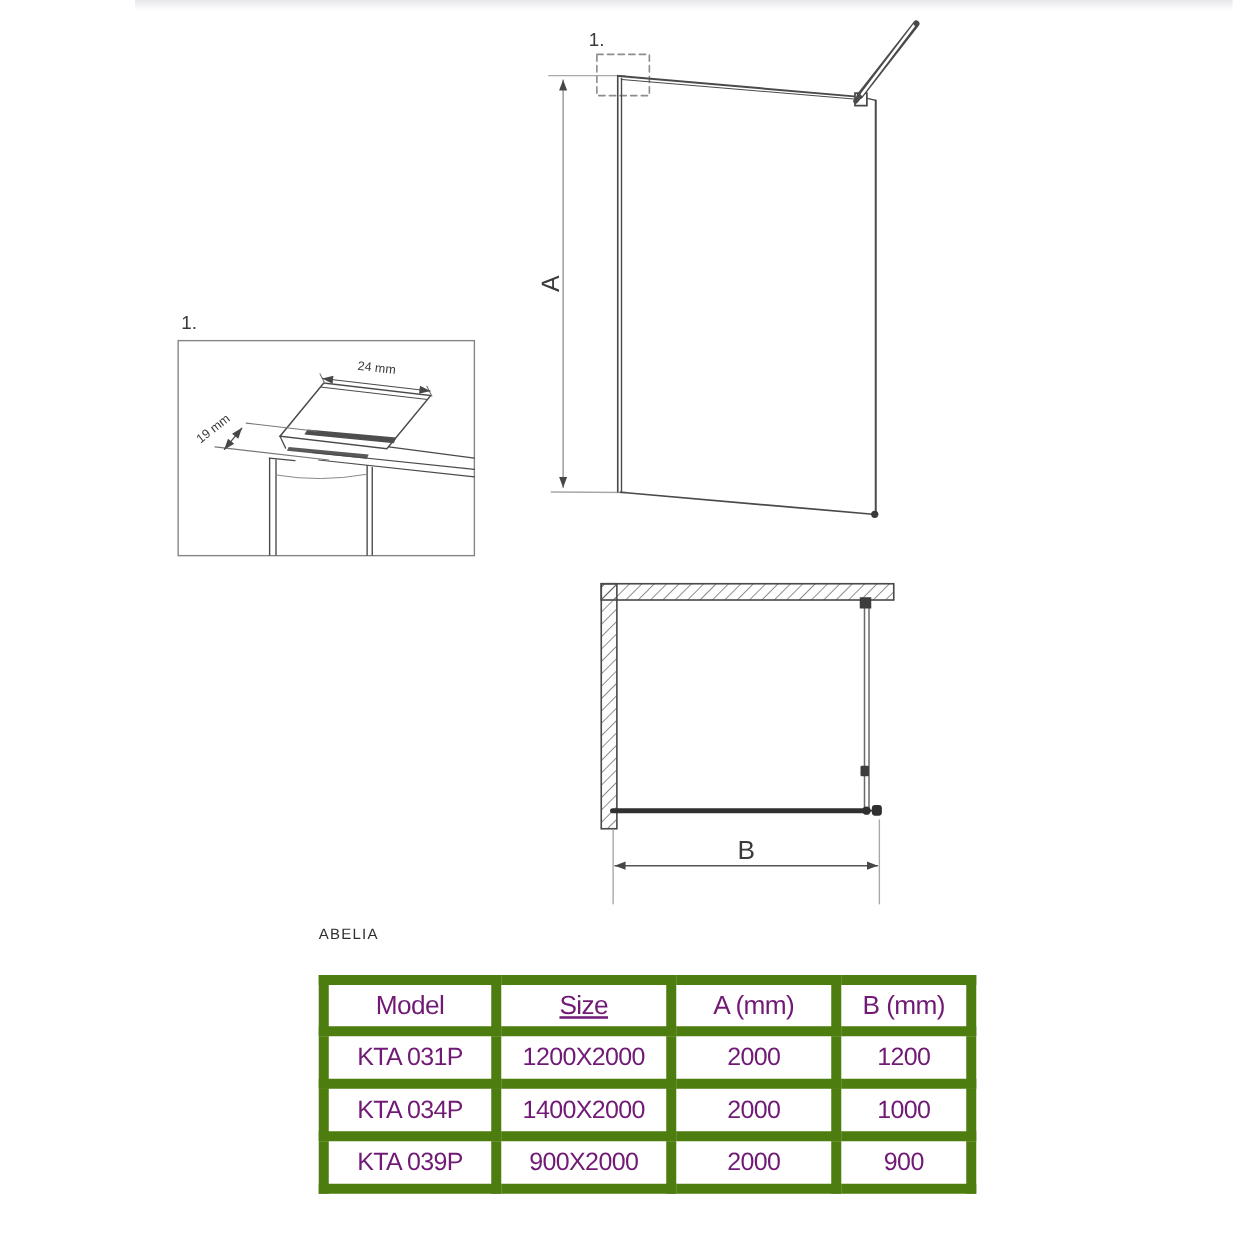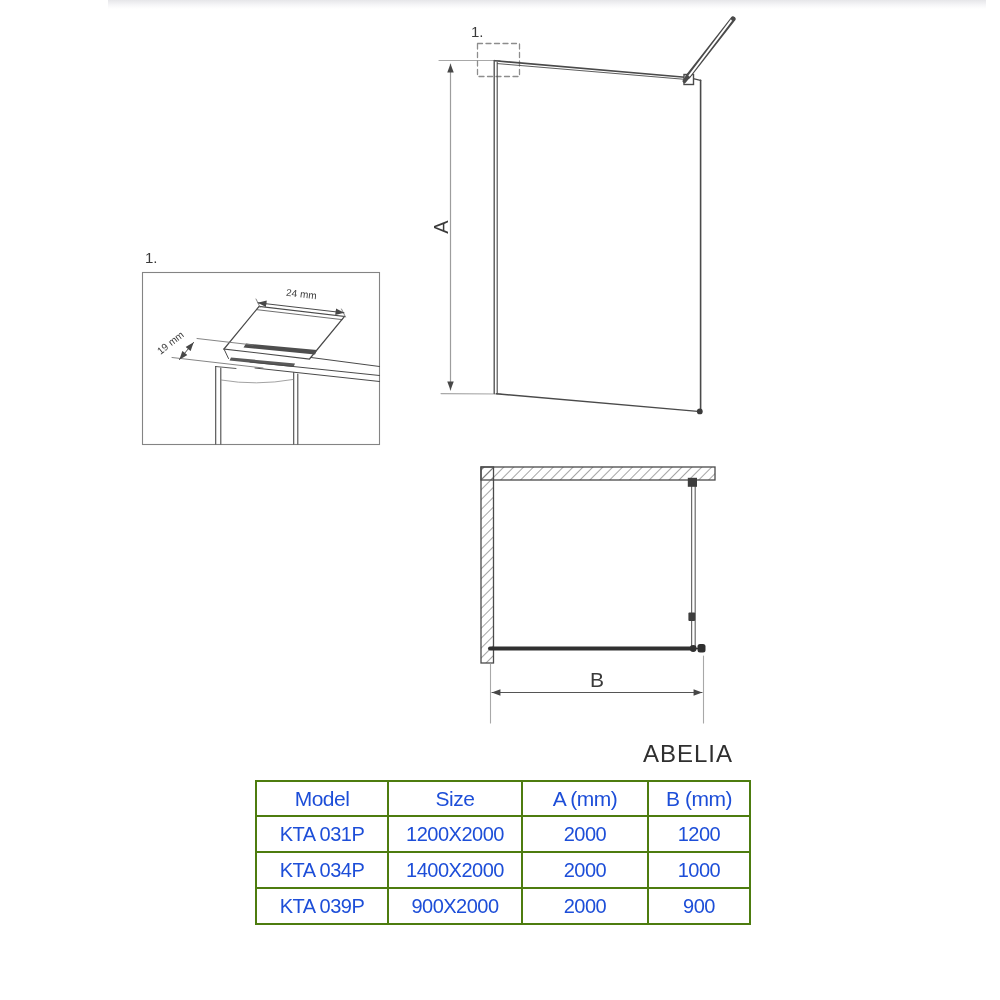--- a/index.html
+++ b/index.html
@@ -6,30 +6,30 @@
   .canvas{position:relative;width:1000px;height:1000px;background:#ffffff;overflow:hidden;
           font-family:"Liberation Sans", sans-serif;color:#333;}
   .top-band{position:absolute;left:108px;top:0;width:878px;height:9px;
             background:linear-gradient(to bottom,#e6e6e9 0%,#f6f6f8 55%,#ffffff 100%);}
   svg{position:absolute;left:0;top:0;}
   svg text{fill:#3a3a3a;}
   .t15{font-size:15px;}
   .t20{font-size:20px;}
   .t21{font-size:21px;}
   .t10{font-size:10px;}
-  .page-title{position:absolute;left:255px;top:740px;width:478px;text-align:right;
-              font-size:24px;letter-spacing:1px;color:#2f2f2f;}
+  .page-title{position:absolute;left:255px;top:740px;width:478px;text-align:left;
+              font-size:12px;letter-spacing:1px;color:#2f2f2f;}
   table.spec{position:absolute;left:255px;top:780px;width:478px;border-collapse:collapse;
              table-layout:fixed;}
-  table.spec th, table.spec td{border:2px solid #4d7c0f;text-align:center;vertical-align:middle;
-             font-weight:normal;color:#1d4ed8;letter-spacing:-0.5px;overflow:hidden;}
+  table.spec th, table.spec td{border:8px solid #4d7c0f;text-align:center;vertical-align:middle;
+             font-weight:normal;color:#701a75;letter-spacing:-0.5px;overflow:hidden;}
   table.spec th{height:31px;font-size:21px;}
   table.spec td{height:32px;font-size:20px;}
   td.model{white-space:pre;}
-  .c1{width:128px;} .c2{width:130px;} .c3{width:122px;} .c4{width:98px;margin-top:24px;}
+  .c1{width:128px;} .c2{width:130px;text-decoration:underline;} .c3{width:122px;} .c4{width:98px;margin-top:24px;}
 </style>
 </head>
 <body>
 
 <div class="canvas">
 
   <div class="top-band"></div>
 
   <svg width="1000" height="1000" viewBox="0 0 1000 1000">
     <defs>

